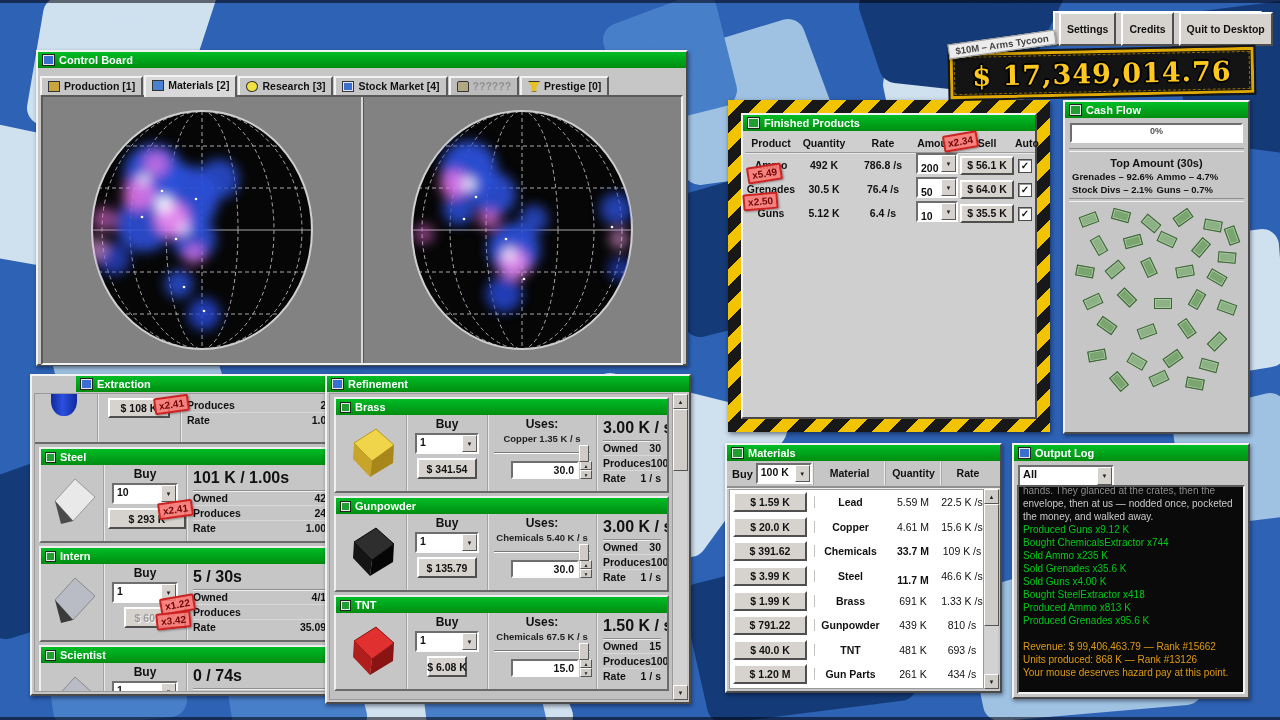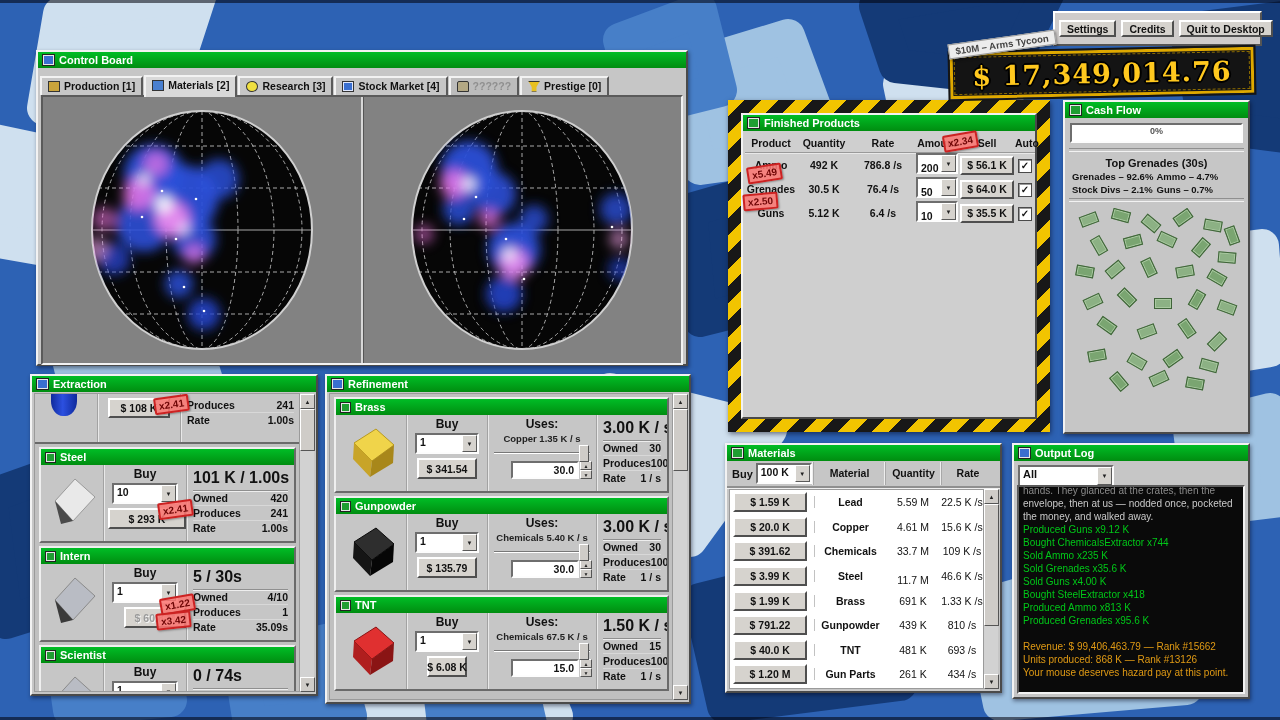--- a/index.html
+++ b/index.html
@@ -43,21 +43,21 @@
   .sec-body{display:flex;align-items:stretch;}
   .cellr{border-right:1px solid #a2a2a2;box-shadow:1px 0 0 #e8e8e8;}
   .buylab{font-size:12px;text-align:center;padding:2px 0 1px;}
   .icon-cell{width:62px;position:relative;overflow:hidden;flex:none;}
   .buy-cell{width:74px;flex:none;padding:0 4px;text-align:center;}
   .info-cell{flex:1;padding:2px 6px 2px 6px;overflow:hidden;}
 
   
   #top-panel{position:absolute;left:1053px;top:11px;width:197px;height:31px;background:#cfcccb;
              border:2px solid;border-color:#fff #555 #555 #fff;display:flex;align-items:center;gap:5px;padding:0 4px;}
-  #top-panel .btn{height:17px;font-size:10.5px;padding:0 6px;}
+  #top-panel .btn{height:34px;font-size:10.5px;padding:0 6px;}
   #money-banner{position:absolute;left:950px;top:50px;width:298px;height:40px;background:#141414;
                 border:3px solid #dfa900;outline:2px solid #151515;transform:rotate(-1.2deg);
                 display:flex;align-items:center;justify-content:center;z-index:4;}
   #money-banner::before{content:"";position:absolute;inset:1px;border:1px dashed #8a6a00;}
   .money-text{font-family:"DejaVu Serif",serif;font-weight:bold;font-size:27px;letter-spacing:1px;color:#ffc81e;
               text-shadow:-2px 0 #000,2px 0 #000,0 -2px #000,0 2px #000,-1px -1px #000,1px 1px #000,1px -1px #000,-1px 1px #000;}
   #goal-note{position:absolute;left:948px;top:37px;background:#ececec;border:1px solid #9a9a9a;color:#444;
              font-size:9.5px;padding:1px 6px;transform:rotate(-8deg);box-shadow:1px 2px 3px rgba(0,0,0,.4);z-index:5;}
 
   
@@ -95,21 +95,21 @@
         margin:5px 5px 2px;text-align:center;font-size:9px;color:#555;line-height:13px;}
   .groove{height:2px;border-top:1px solid #8f8f8f;border-bottom:1px solid #f2f2f2;margin:3px 4px;}
   .cf-te-title{text-align:center;font-size:11px;padding:2px 0;}
   .cf-earners{display:grid;grid-template-columns:1fr 1fr;padding:0 7px;font-size:9.5px;row-gap:2px;}
   .cf-money{position:relative;flex:1;margin:3px;overflow:hidden;}
   .bill{position:absolute;width:16px;height:9px;background:#8cb184;border:1px solid #3f6339;
         box-shadow:inset 0 0 0 1px #a9c9a0;}
   .bill:nth-child(even){background:#7aa571;}
 
   
-  #win-extract{left:30px;top:374px;width:284px;height:318px;}
+  #win-extract{left:30px;top:374px;width:284px;height:318px;padding-left:44px;}
   .x-viewport{position:absolute;left:2px;right:16px;top:17px;bottom:2px;overflow:hidden;
               border:1px solid #9a9a9a;border-right:none;background:#c0c0c0;}
   .x-partial{display:flex;height:48px;border-bottom:2px solid #6a6a6a;background:#c6c6c6;}
   .blue-cyl{position:absolute;left:16px;top:-12px;width:26px;height:34px;background:linear-gradient(90deg,#0f2a9c,#2c50e0 45%,#0f2a9c);
             border-radius:0 0 45% 45%;}
   #win-refine{left:325px;top:374px;width:362px;height:326px;}
   .r-viewport{position:absolute;left:2px;right:16px;top:17px;bottom:2px;overflow:hidden;
               border:1px solid #9a9a9a;border-right:none;background:#c0c0c0;}
   .uses-cell{width:100px;flex:none;padding:0 4px;text-align:center;}
   .uses-res{font-size:9.5px;font-weight:bold;color:#222;white-space:nowrap;padding-top:1px;}
@@ -377,21 +377,21 @@
     </div>
   </div>
 
   <div id="win-cash" class="win">
     <div class="tbar">
       <span class="ticon green"></span>
       <span>Cash Flow</span>
     </div>
     <div class="pbar">0%</div>
     <div class="groove"></div>
-    <div class="cf-te-title">Top Grenades (30s)</div>
+    <div class="cf-te-title">Top Amount (30s)</div>
     <div class="cf-earners">
       <span>Grenades – 92.6%</span>
       <span>Ammo – 4.7%</span>
       <span>Stock Divs – 2.1%</span>
       <span>Guns – 0.7%</span>
     </div>
     <div class="groove"></div>
     <div class="cf-money">
       <div class="bill" style="left:12px;top:6px;transform:rotate(-20deg);"></div>
       <div class="bill" style="left:44px;top:2px;transform:rotate(15deg);"></div>
@@ -772,27 +772,27 @@
       </div>
       <div class="mat-row">
         <button class="btn">$ 20.0 K</button>
         <div class="mcell mname">Copper</div>
         <div class="mcell" style="font-weight:normal;">4.61 M</div>
         <div class="mcell" style="font-weight:normal;">15.6 K /s</div>
       </div>
       <div class="mat-row">
         <button class="btn">$ 391.62</button>
         <div class="mcell mname">Chemicals</div>
-        <div class="mcell" style="font-weight:normal;">33.7 M</div>
+        <div class="mcell" style="font-weight:bold;">33.7 M</div>
         <div class="mcell" style="font-weight:normal;">109 K /s</div>
       </div>
       <div class="mat-row">
         <button class="btn">$ 3.99 K</button>
         <div class="mcell mname">Steel</div>
-        <div class="mcell" style="font-weight:normal;margin-top:7px;">11.7 M</div>
+        <div class="mcell" style="font-weight:bold;margin-top:7px;">11.7 M</div>
         <div class="mcell" style="font-weight:normal;">46.6 K /s</div>
       </div>
       <div class="mat-row">
         <button class="btn">$ 1.99 K</button>
         <div class="mcell mname">Brass</div>
         <div class="mcell" style="font-weight:normal;">691 K</div>
         <div class="mcell" style="font-weight:normal;">1.33 K /s</div>
       </div>
       <div class="mat-row">
         <button class="btn">$ 791.22</button>

